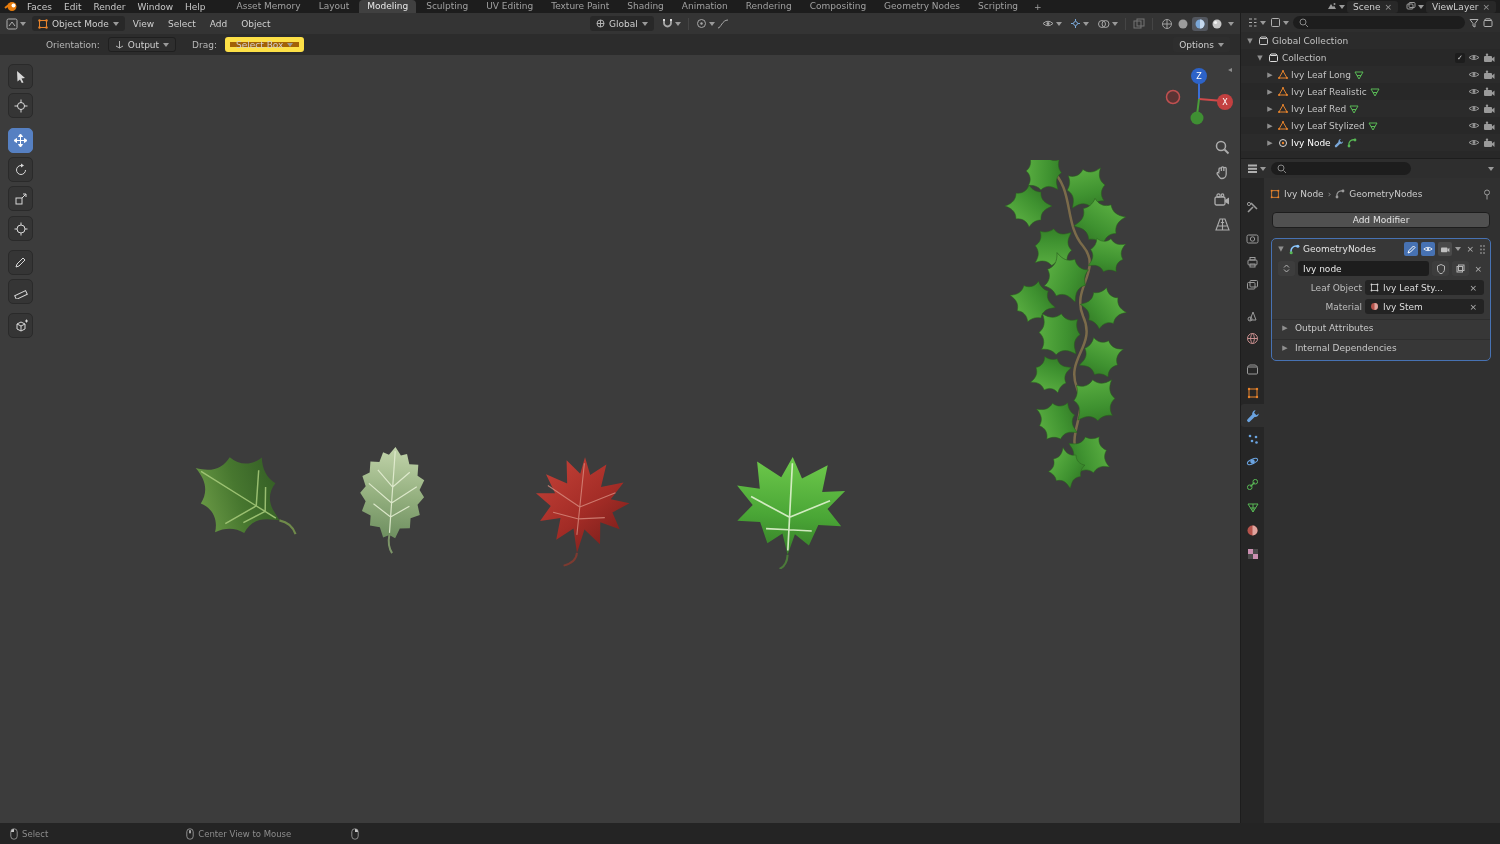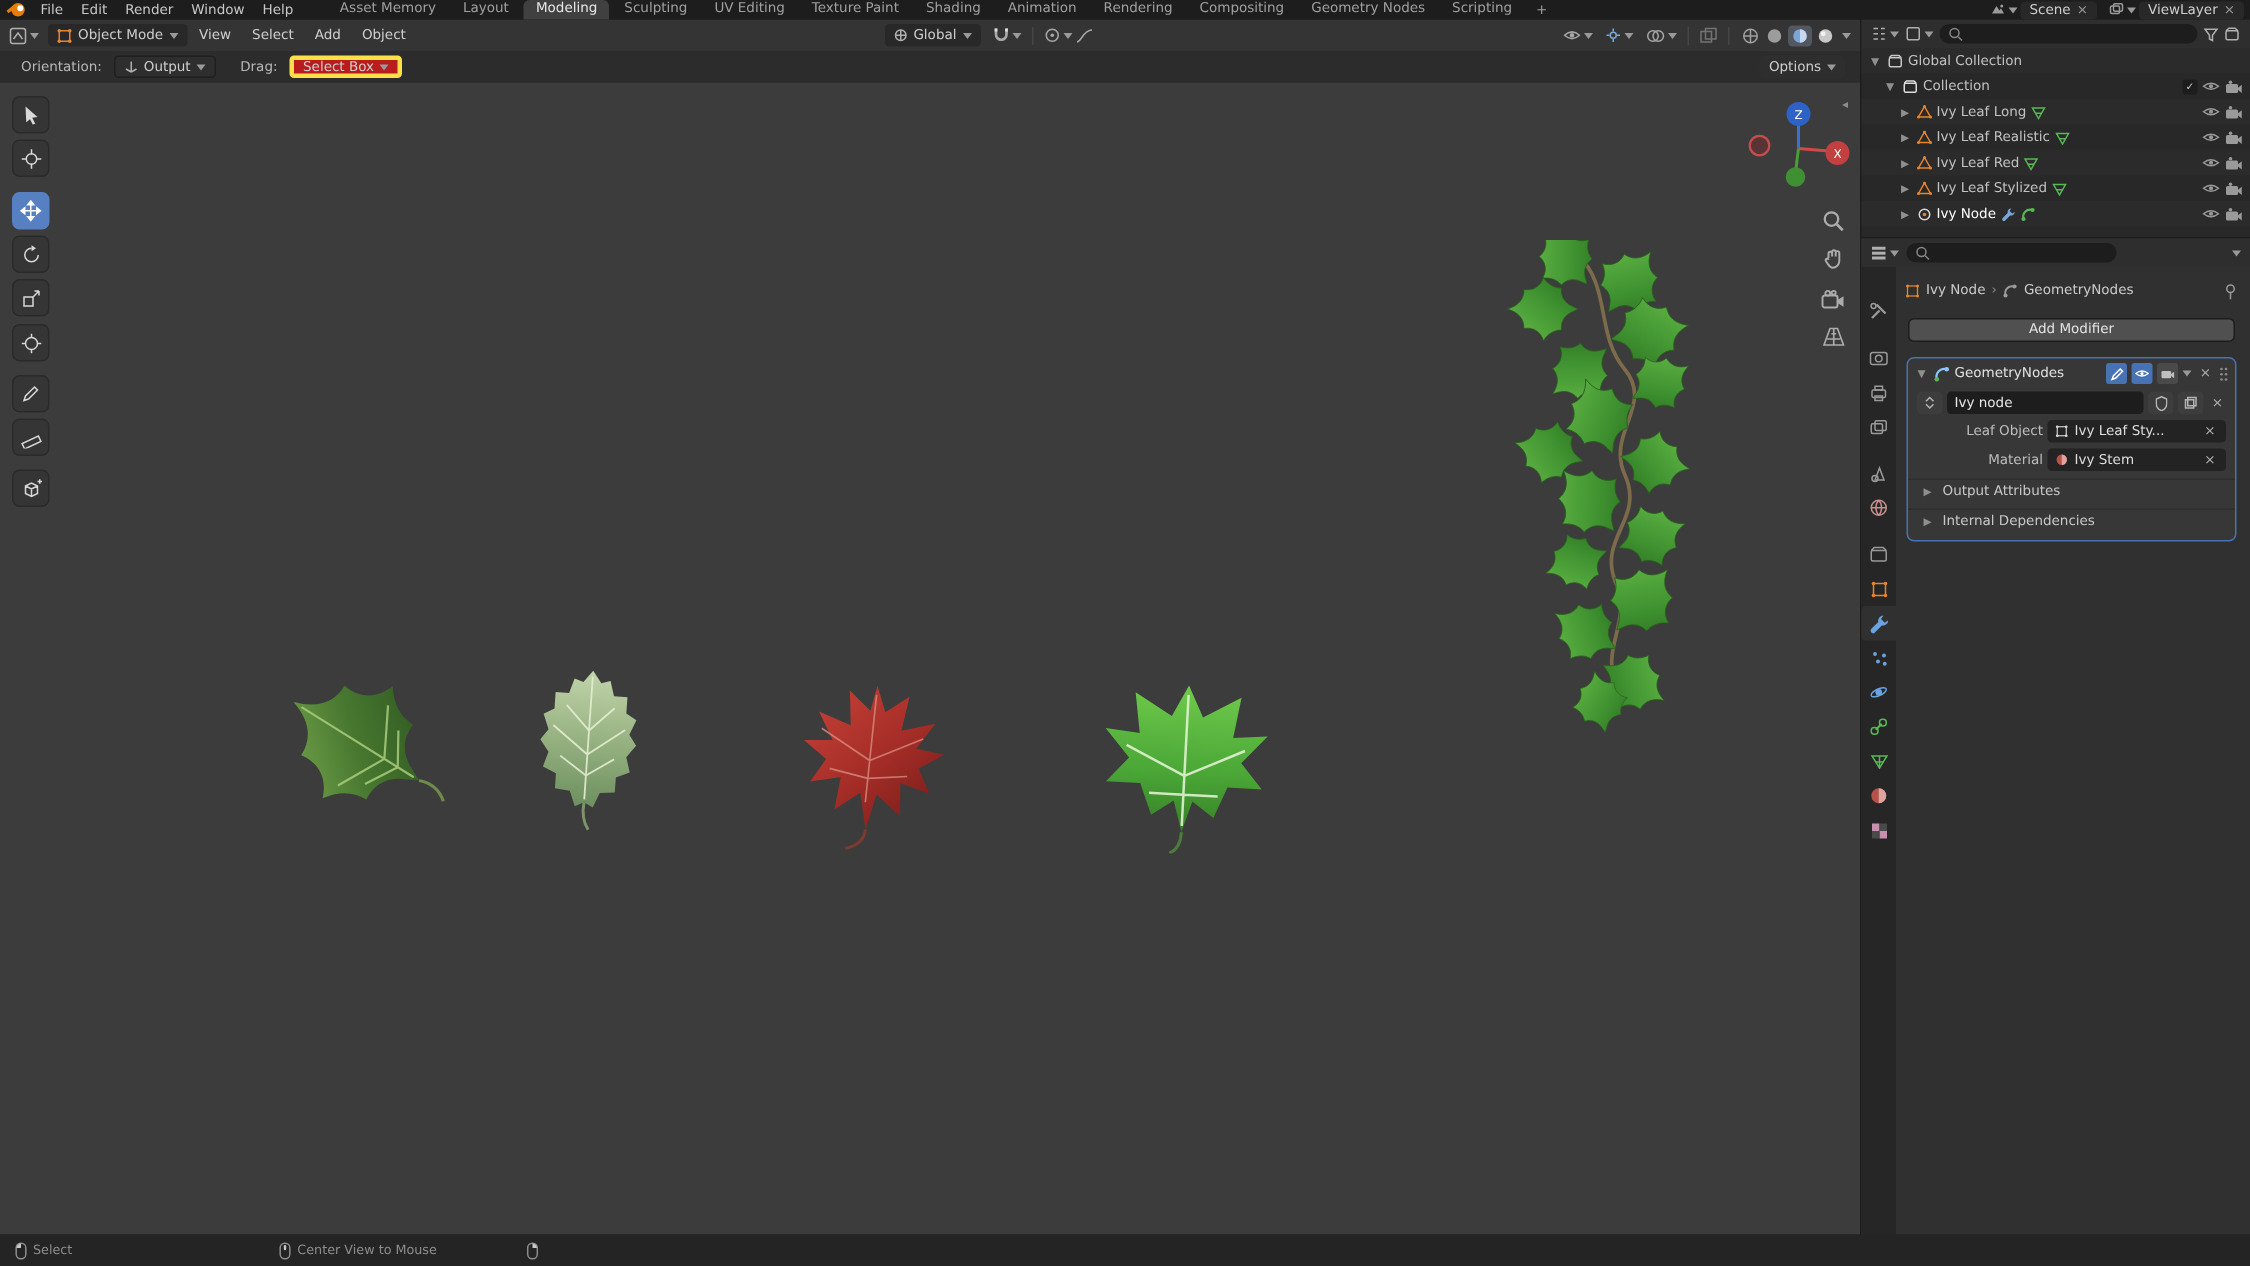--- a/index.html
+++ b/index.html
@@ -14,21 +14,21 @@
   .topbar { position:absolute; left:0; top:0; width:1500px; height:13px; background:#1d1d1d; display:flex; align-items:center; gap:2px; padding:0 4px; z-index:5; }
   .menu-item { padding:0 5px; color:#c8c8c8; }
   .tab { padding:0 8px; height:13px; line-height:13px; color:#a0a0a0; border-radius:4px 4px 0 0; white-space:nowrap; }
   .tab.active { background:#404040; color:#e8e8e8; }
   .tab-plus { padding:0 6px; color:#a0a0a0; }
   .topbar .pill { height:12px; }
 
   
   .vp-header { position:absolute; left:0; top:13px; width:1240px; height:21px; background:#343434; display:flex; align-items:center; gap:2px; padding:0 6px; }
   .vp-tools  { position:absolute; left:0; top:34px; width:1240px; height:21px; background:#2c2c2c; display:flex; align-items:center; gap:4px; padding:0 10px; }
-  .hdr-label { color:#b8b8b8; padding:0 4px; }
+  .hdr-label { color:#b8b8b8; padding:0 4px;margin-left:32px; }
   .hdr-menu  { color:#d0d0d0; padding:0 6px; }
 
   
   .viewport { position:absolute; left:0; top:55px; width:1240px; height:768px; background:#3c3c3c; overflow:hidden; }
   .tbtn { position:absolute; left:8px; width:25px; height:25px; background:#353535; border:1px solid #2a2a2a; border-radius:5px; display:flex; align-items:center; justify-content:center; }
   .tbtn.active { background:#5680c2; border-color:#5680c2; }
   .vbtn { position:absolute; left:1212px; width:20px; height:20px; display:flex; align-items:center; justify-content:center; opacity:.85; }
   .region-arrow { position:absolute; left:1228px; top:10px; color:#8c8c8c; font-size:8px; }
 
   
@@ -75,21 +75,21 @@
 <body>
 
 <div class="topbar">
   <span style="display:flex;margin-right:2px;">
     <svg width="14" height="11" viewBox="0 0 14 11">
         <circle cx="8" cy="5.5" r="4.5" fill="#e87d0d"></circle>
         <circle cx="9.5" cy="4.5" r="2" fill="#fff"></circle>
         <path d="M1,7 L6,3" stroke="#e87d0d" stroke-width="2"></path>
       </svg>
   </span>
-  <span class="menu-item">File</span>
+  <span class="menu-item">Faces</span>
   <span class="menu-item">Edit</span>
   <span class="menu-item">Render</span>
   <span class="menu-item">Window</span>
   <span class="menu-item">Help</span>
   <span style="width:14px;"></span>
   <span class="tab">Asset Memory</span>
   <span class="tab">Layout</span>
   <span class="tab active">Modeling</span>
   <span class="tab">Sculpting</span>
   <span class="tab">UV Editing</span>
@@ -237,21 +237,21 @@
 <div class="vp-tools">
   <span class="hdr-label">Orientation:</span>
   <span class="pill" style="background:#2e2e2e;border:1px solid #1f1f1f;">
     <svg width="9" height="9" viewBox="0 0 9 9">
         <path d="M4.5,8 V1 M4.5,8 L1,6 M4.5,8 L8,6" stroke="#b0b0b0" fill="none"></path>
       </svg>
     <span>Output</span>
     <span class="caret"></span>
   </span>
   <span class="hdr-label" style="margin-left:8px;">Drag:</span>
-  <span class="pill" style="background:#b91c1c;border:3px solid #fde047;">
+  <span class="pill" style="background:#a16207;border:5px solid #fde047;">
     <span>Select Box</span>
     <span class="caret"></span>
   </span>
   <span class="spacer"></span>
   <span class="pill" style="background:#2e2e2e;">
     <span>Options</span>
     <span class="caret"></span>
   </span>
 </div>
 

